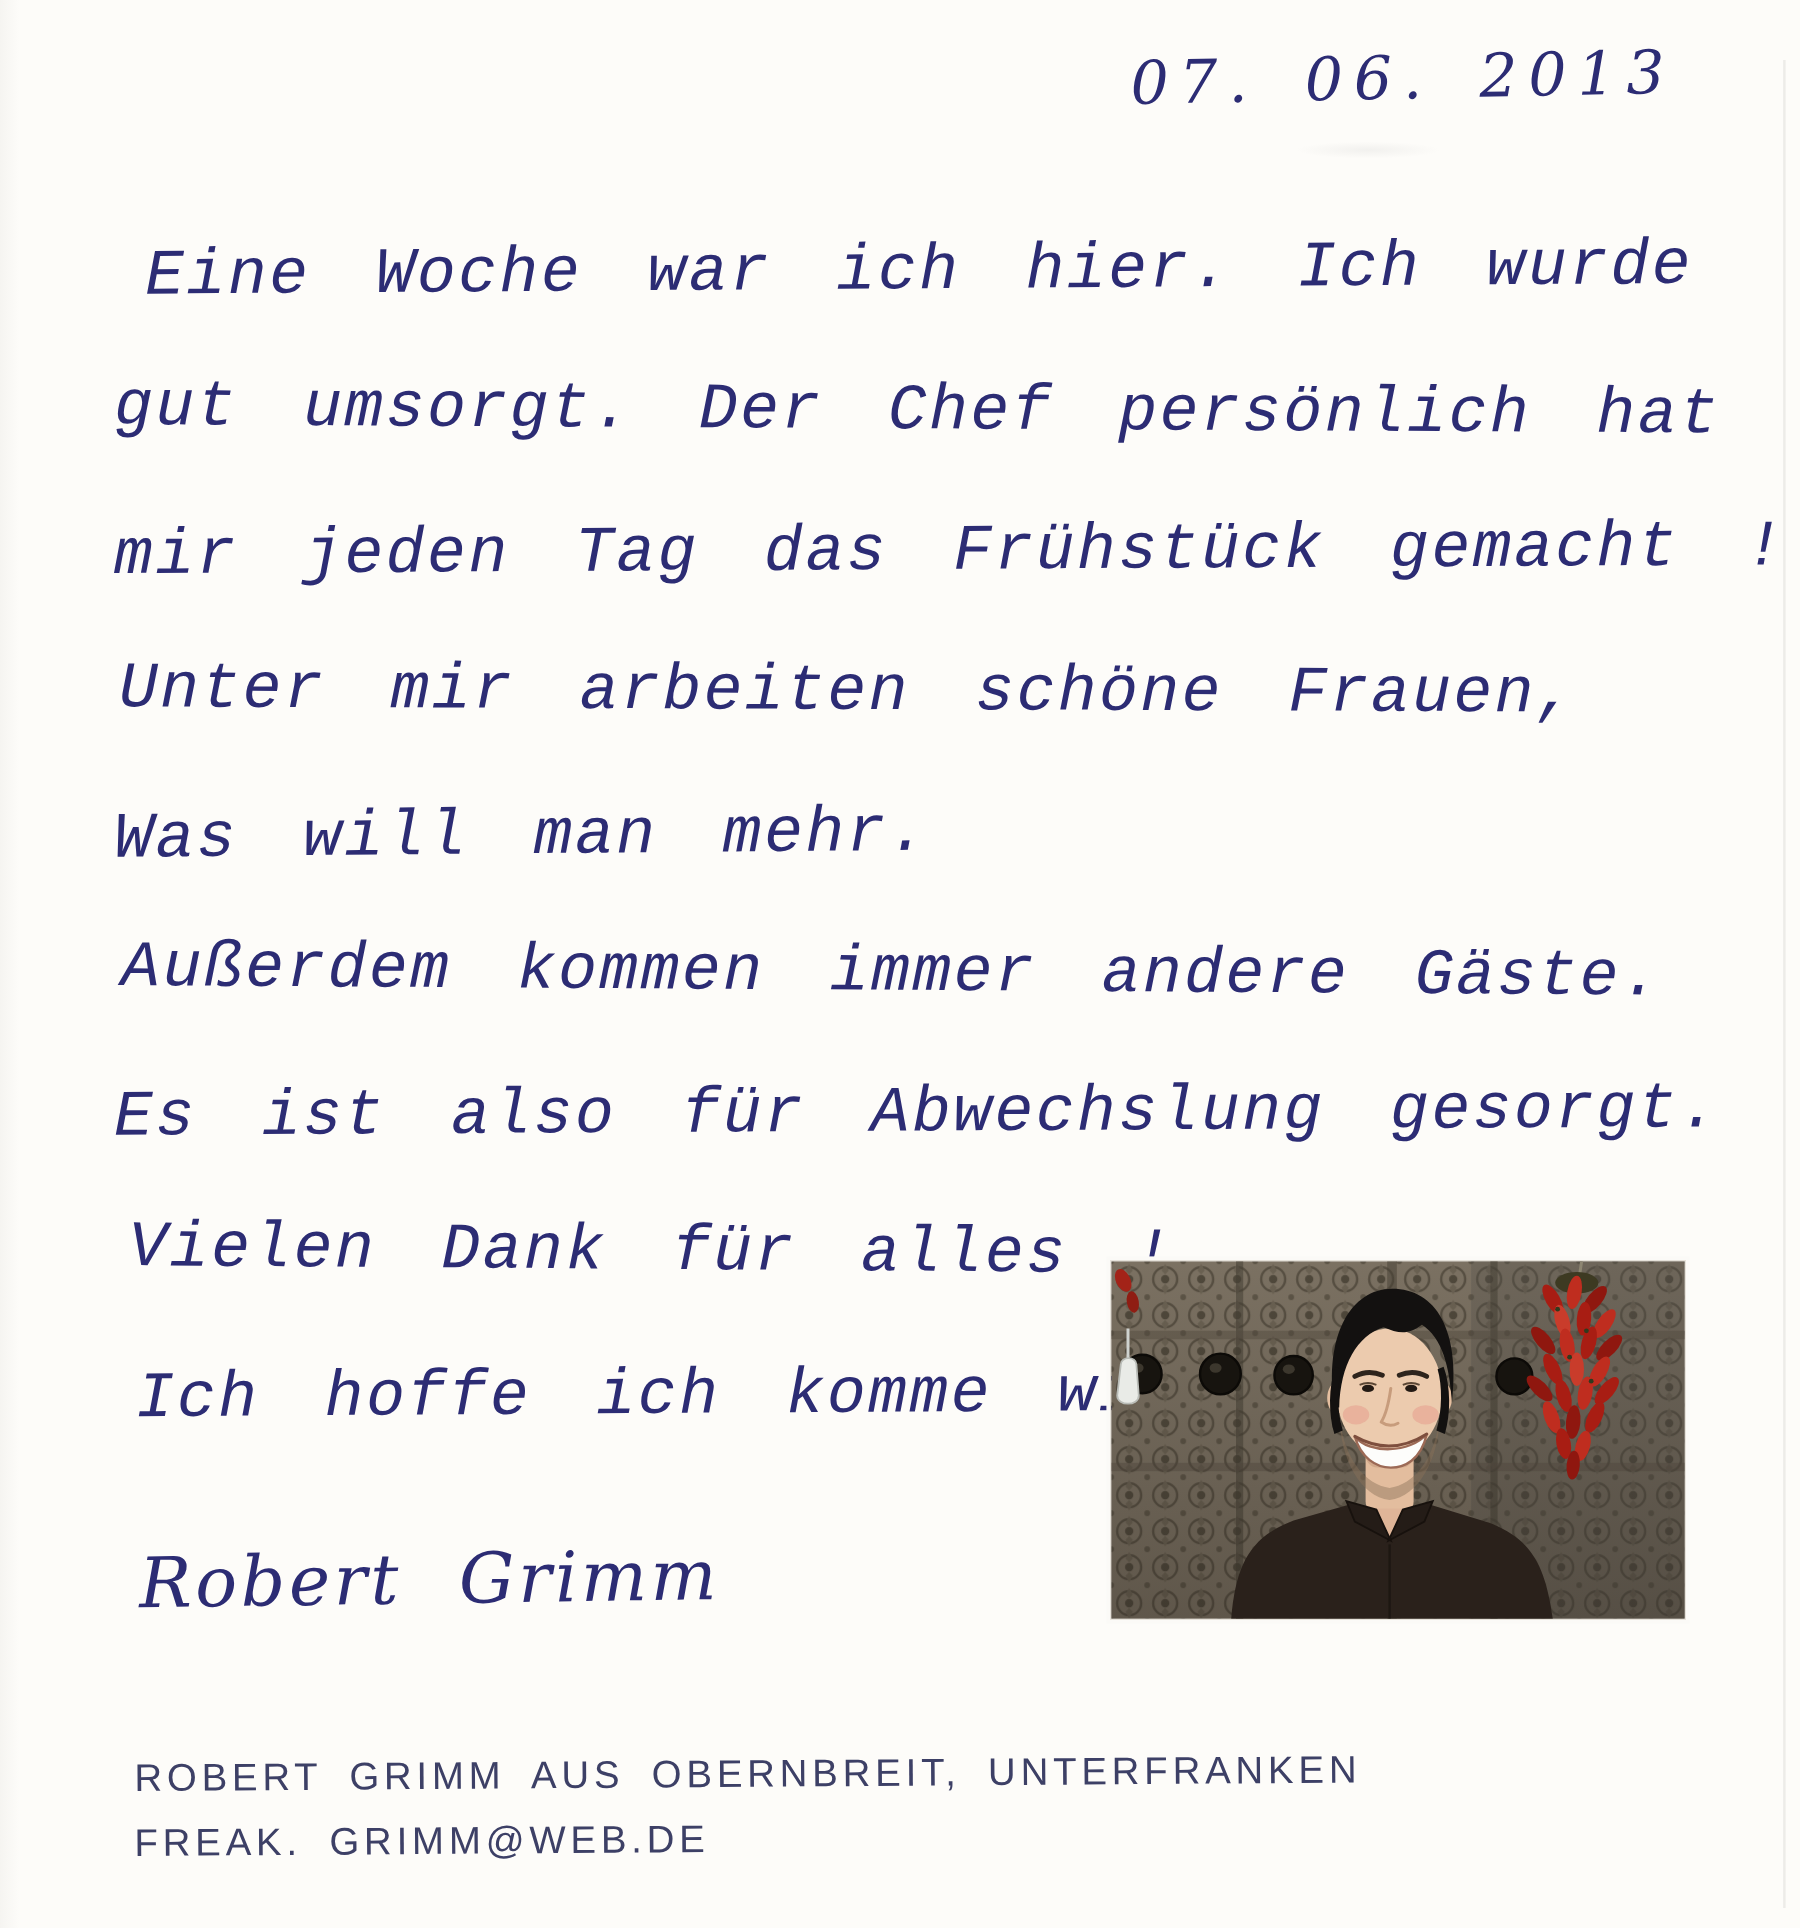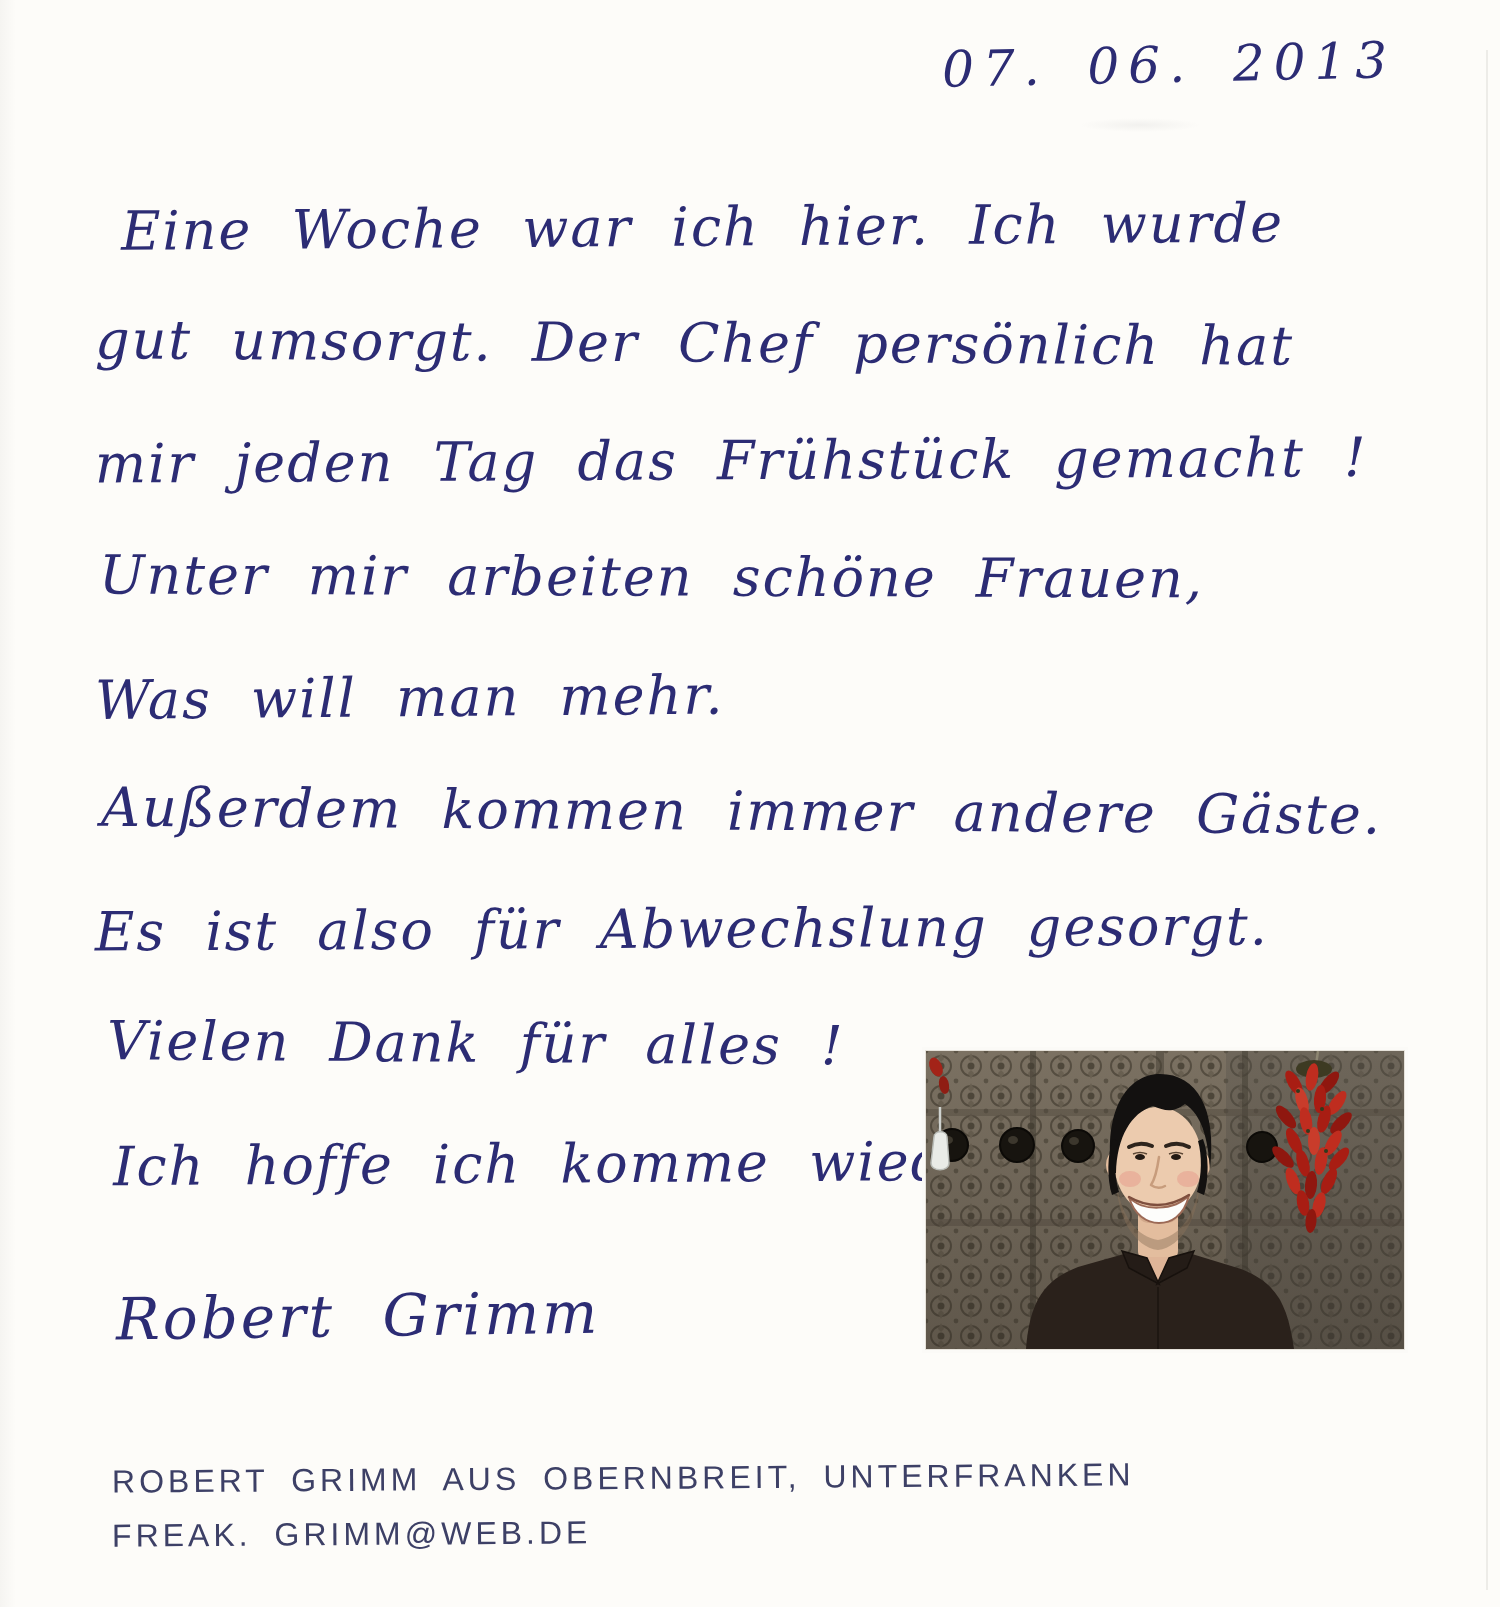--- a/index.html
+++ b/index.html
@@ -28,21 +28,21 @@
     color:#2c2c74;
     font-style:italic;
     white-space:nowrap;
   }
   .date{
     position:absolute;left:942px;top:36px;
     font-size:50px;letter-spacing:9px;word-spacing:14px;
     transform:rotate(-1.2deg);
   }
   .body-lines{
-    position:absolute;left:95px;top:168px;width:1370px;
+    position:absolute;left:95px;top:168px;width:1370px;font-family:Liberation Mono, monospace;
   }
   .hline{
     height:117px;line-height:117px;
     font-size:54px;letter-spacing:2px;word-spacing:20px;
   }
   .hline:nth-child(1){margin-left:26px;transform:rotate(-0.4deg);}
   .hline:nth-child(2){transform:rotate(0.3deg);}
   .hline:nth-child(3){transform:rotate(-0.3deg);}
   .hline:nth-child(4){margin-left:4px;transform:rotate(0.2deg);}
   .hline:nth-child(5){transform:rotate(-0.5deg);}

